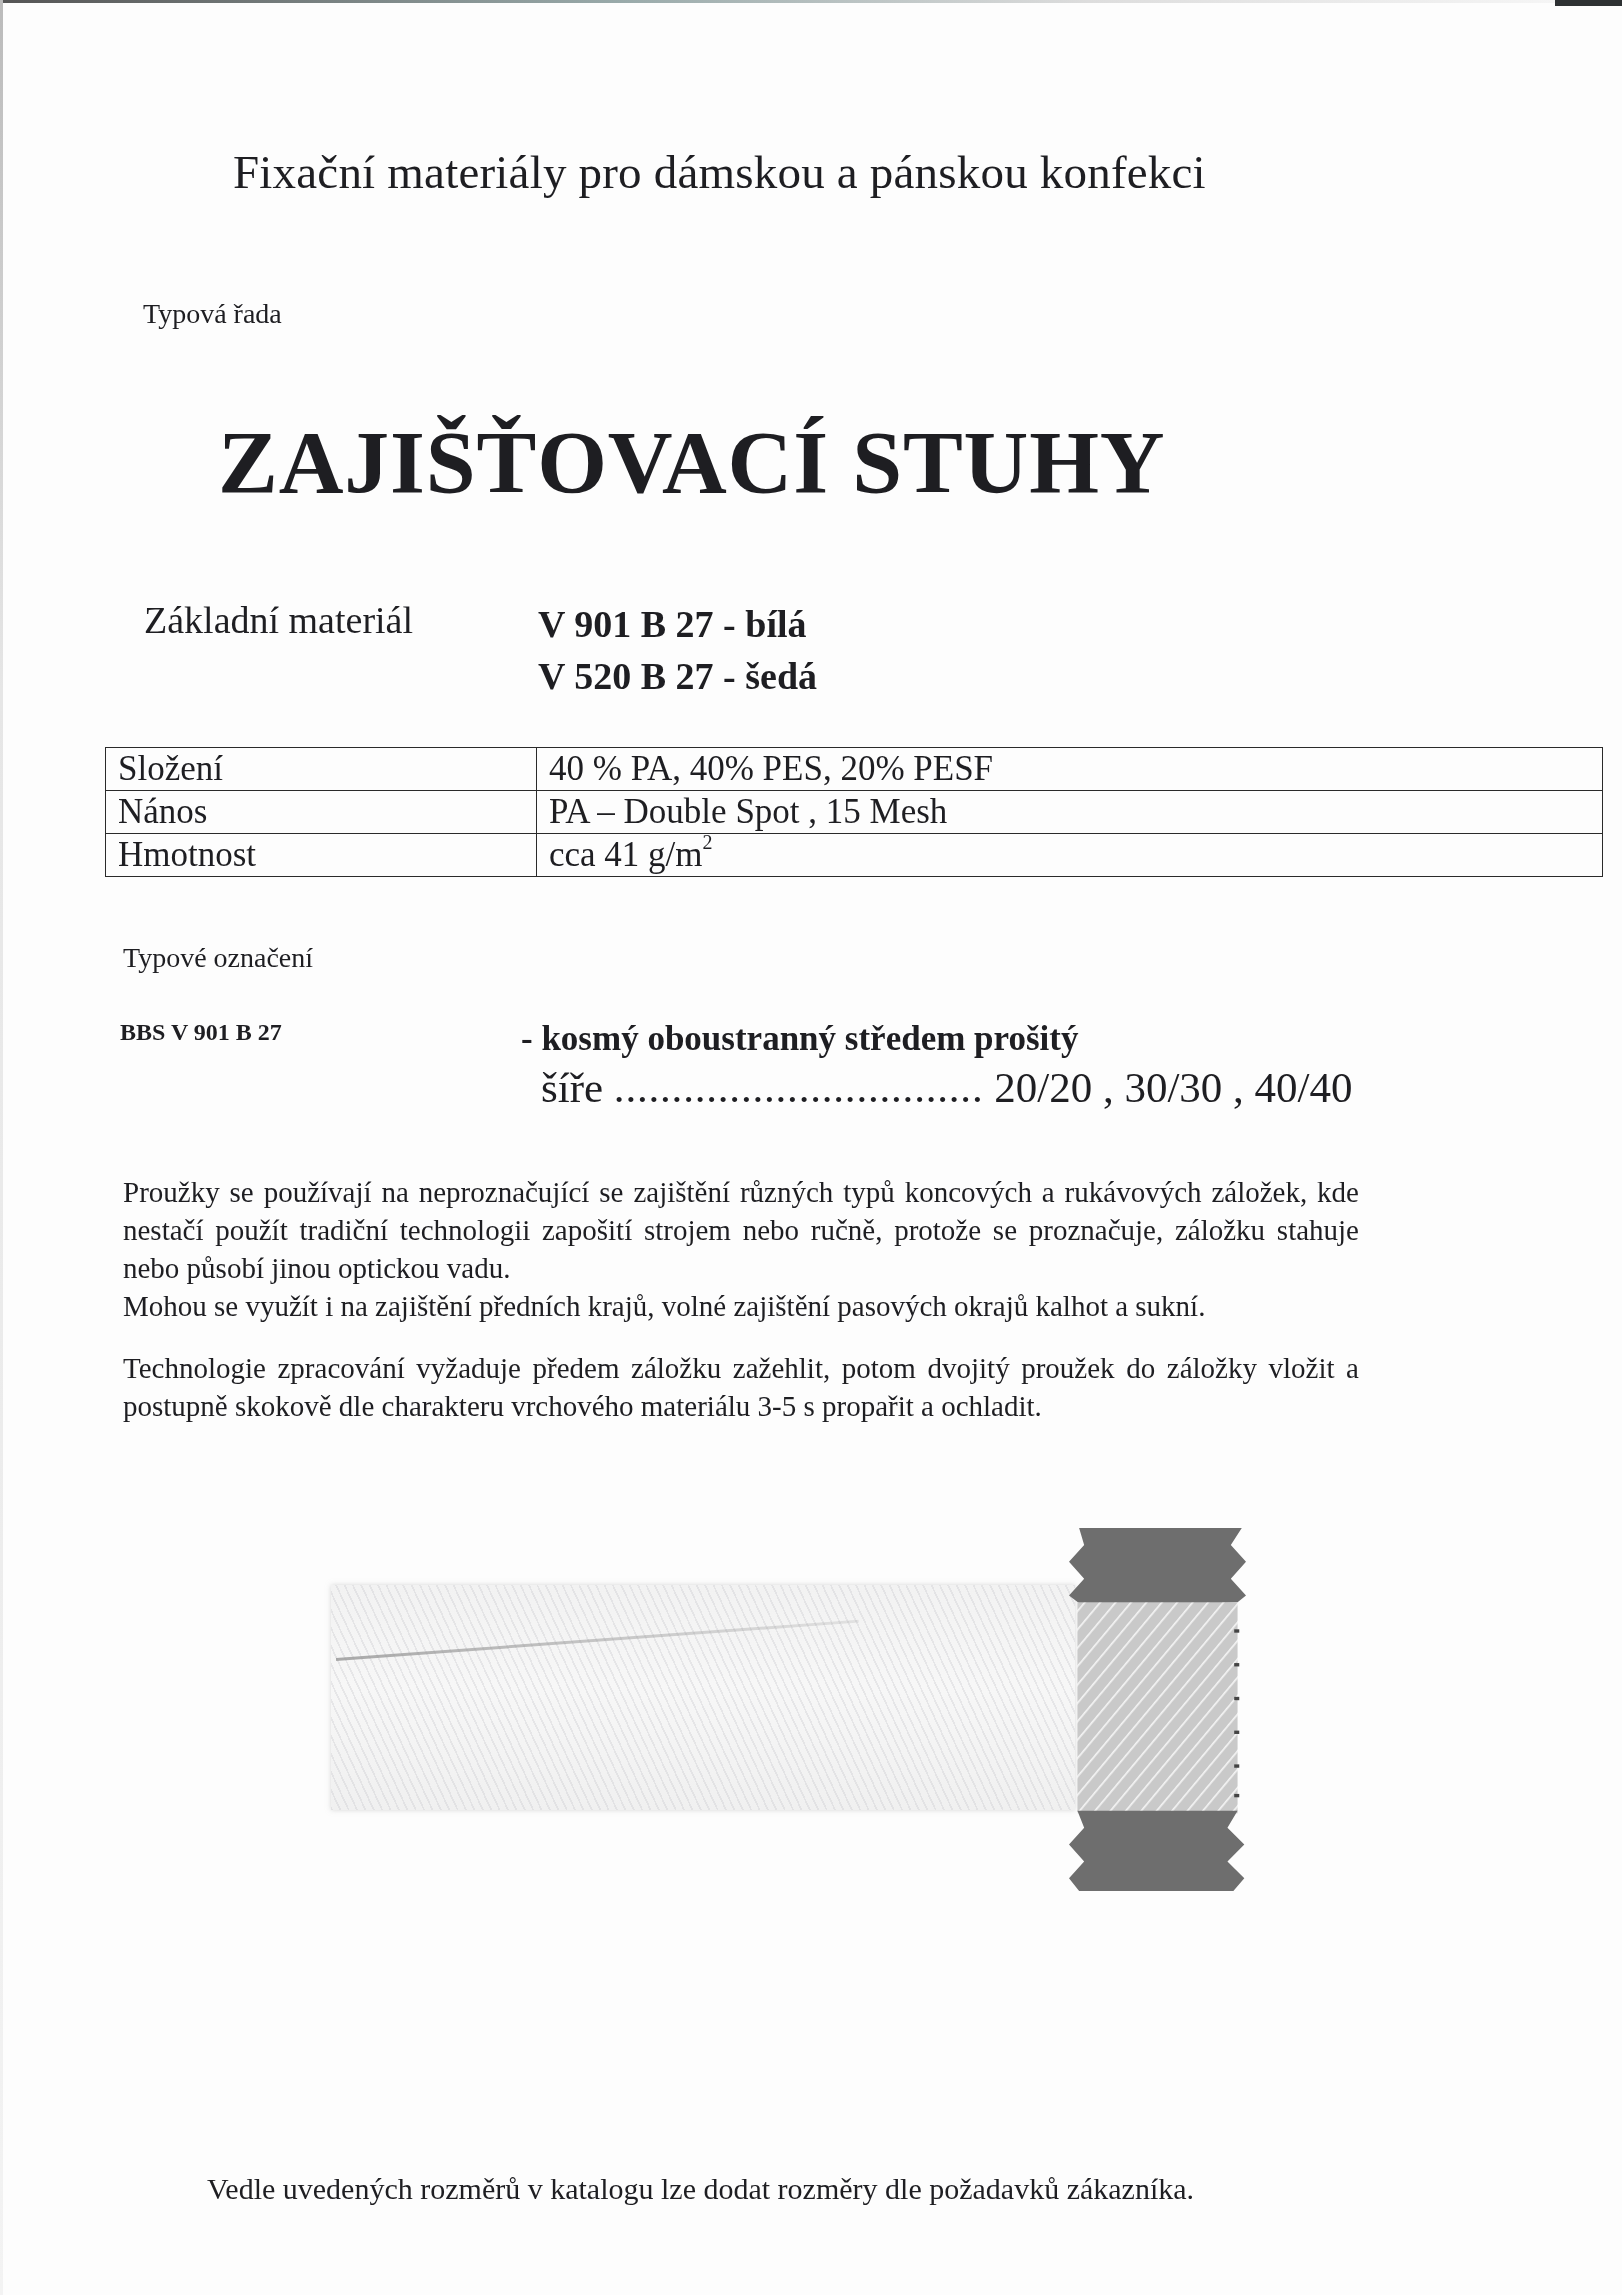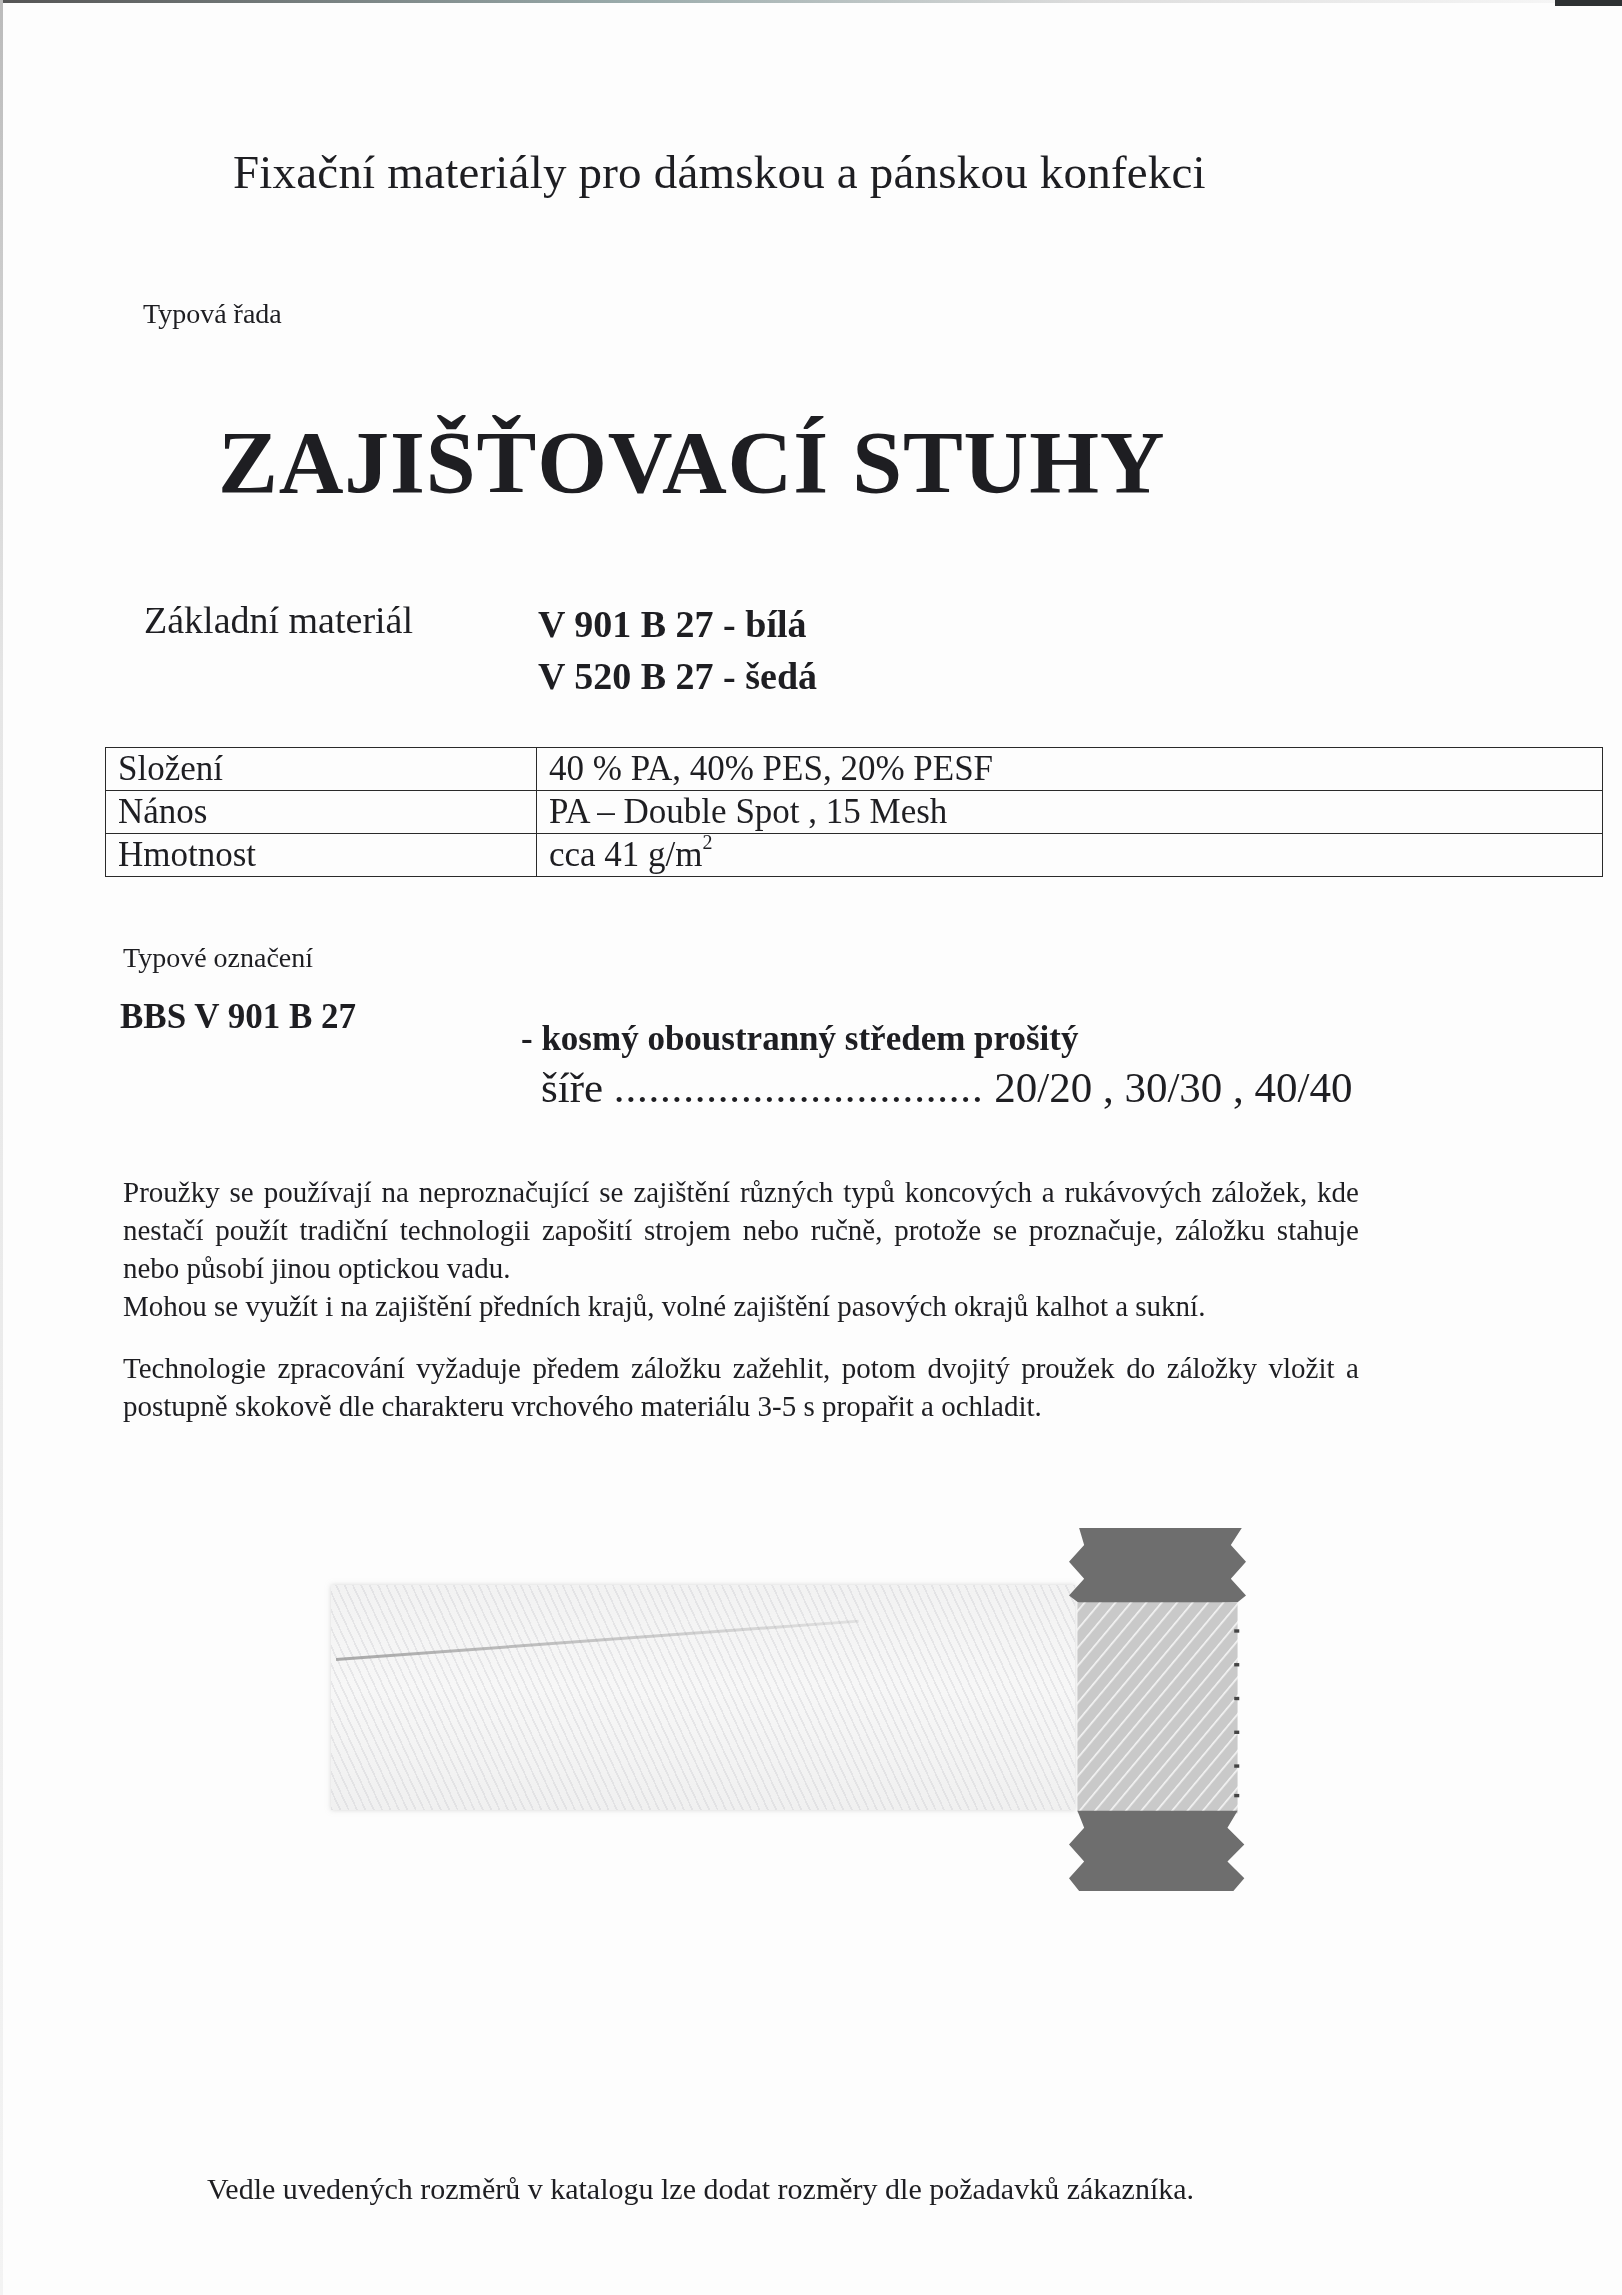--- a/index.html
+++ b/index.html
@@ -47,21 +47,21 @@
       font-size: 35px;
     }
     .props-table td {
       border: 1.7px solid #2a2a2a;
       height: 42px; padding: 0 12px; line-height: 42px;
     }
     .props-table td.k { width: 406px; }
     .props-table sup { font-size: 20px; vertical-align: 17px; line-height: 0; }
 
     .type-label { left: 123px; top: 942px; font-size: 28px; }
-    .type-code { left: 120px; top: 997px; font-size: 35px; font-weight: bold; }
+    .type-code { left: 120px; top: 1019px; font-size: 24px; font-weight: bold; }
     .type-desc { left: 521px; top: 1019px; font-size: 35px; font-weight: bold; }
     .widths-row { left: 541px; top: 1063px; font-size: 43px; }
     .widths-row .dots { letter-spacing: 0.8px; }
 
     .desc-block {
       left: 123px; top: 1149px; width: 1236px;
       font-size: 29px; line-height: 38px;
       white-space: normal; text-align: justify;
     }
     .desc-block p { margin: 0; }

